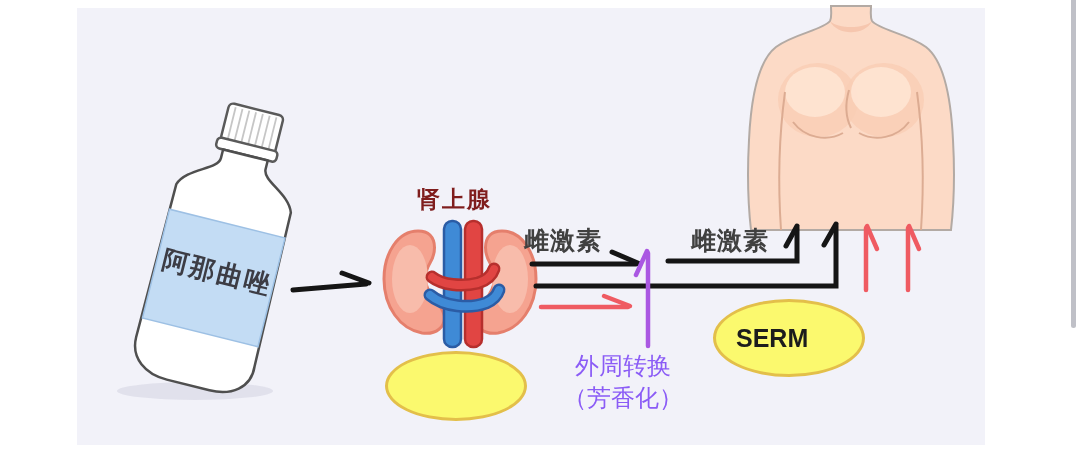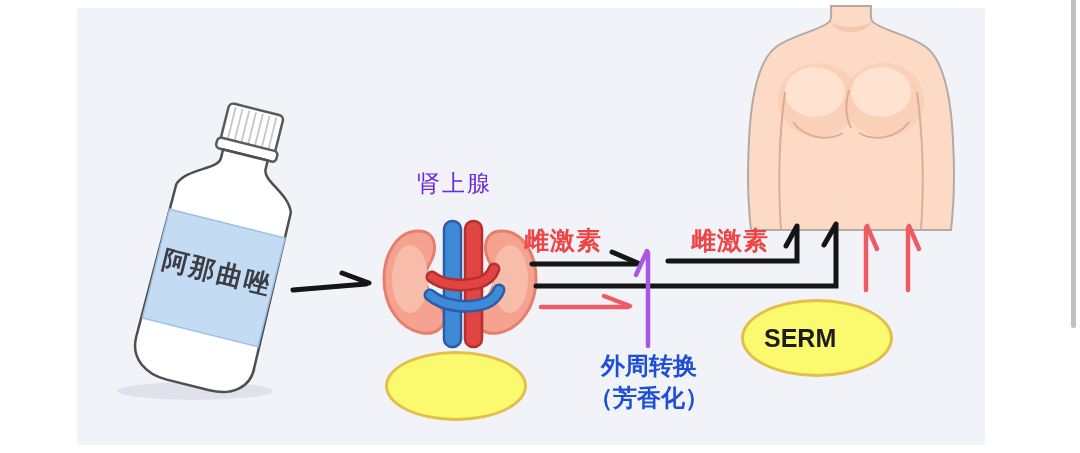--- a/index.html
+++ b/index.html
@@ -7,41 +7,41 @@
     width:1080px;height:453px;position:relative;overflow:hidden;
     background:#ffffff;
     font-family:"Liberation Sans","DejaVu Sans",sans-serif;
   }
   .panel{
     position:absolute;left:77px;top:8px;width:908px;height:437px;
     background:#f2f2f9;
   }
   .abs{position:absolute;}
   .lbl{
-    position:absolute;color:#ef4444;font-weight:bold;white-space:nowrap;
+    position:absolute;color:#404040;font-weight:bold;white-space:nowrap;
     line-height:1.15;
   }
-  .lbl-adrenal{left:417px;top:170px;font-size:23px;font-weight:400;color:#6d28d9;letter-spacing:2px;}
+  .lbl-adrenal{left:417px;top:186px;font-size:23px;font-weight:700;color:#7f1d1d;letter-spacing:2px;}
   .lbl-estrogen-1{left:524px;top:226px;font-size:25px;letter-spacing:1px;}
   .lbl-estrogen-2{left:691px;top:226px;font-size:25px;letter-spacing:1px;}
   .lbl-bottle{
     left:154px;top:258px;width:124px;height:38px;
     font-size:26px;color:#3c3c44;letter-spacing:2px;text-align:center;
     transform:rotate(14deg);
   }
   .bubble{
     position:absolute;background:#fbf96e;border:3px solid #e3bf4a;border-radius:50%;
     box-sizing:border-box;display:flex;flex-direction:column;justify-content:center;
   }
   .bubble-aromatase{left:385px;top:351px;width:142px;height:70px;align-items:center;text-align:center;}
-  .bubble-serm{left:741px;top:299px;width:152px;height:78px;padding-left:20px;align-items:flex-start;text-align:left;}
+  .bubble-serm{left:713px;top:299px;width:152px;height:78px;padding-left:20px;align-items:flex-start;text-align:left;}
   .bubble .line{font-weight:bold;color:#1c1c1c;font-size:25px;line-height:1.2;white-space:nowrap;}
   .block-peripheral{
-    position:absolute;left:570px;top:350px;width:158px;text-align:center;
-    font-size:24px;font-weight:700;color:#1d4ed8;line-height:1.35;
+    position:absolute;left:544px;top:350px;width:158px;text-align:center;
+    font-size:24px;font-weight:400;color:#8b5cf6;line-height:1.35;
   }
   .block-peripheral .line{display:block;white-space:nowrap;}
   .scrollbar{
     position:absolute;left:1071px;top:0px;width:5px;height:328px;
     background:#bfc0c7;border-radius:0 0 3px 3px;
   }
   svg{position:absolute;overflow:visible;}
 </style>
 </head>
 <body>

